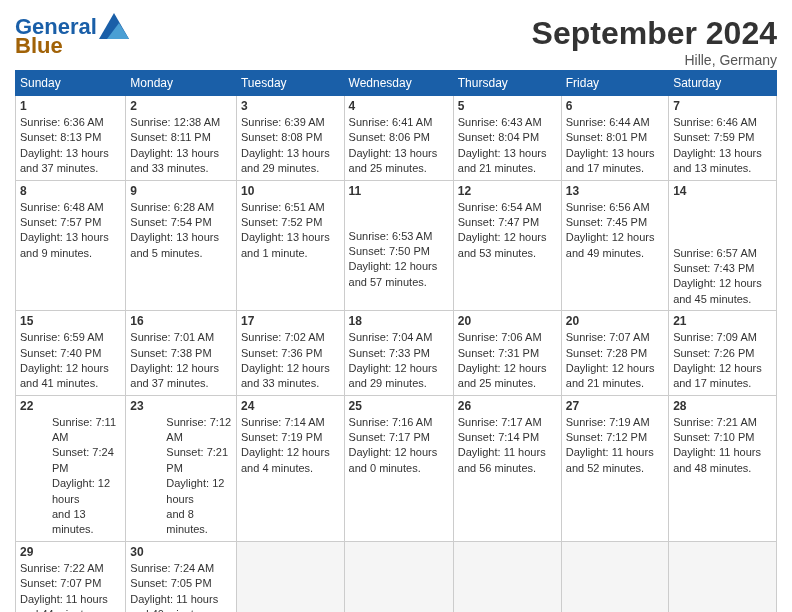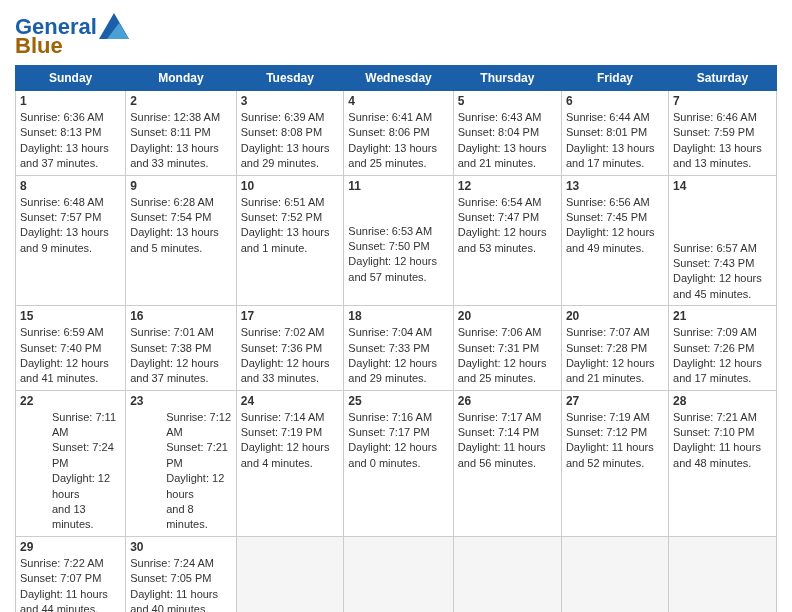--- a/index.html
+++ b/index.html
@@ -11,21 +11,21 @@
       overflow: hidden;
     }
     .page {
       width: 792px;
       padding: 15px 15px 10px 15px;
     }
     .header {
       display: flex;
       justify-content: space-between;
       align-items: flex-start;
-      margin-bottom: 8px;
+      margin-bottom: 2px;
     }
     .logo {
       display: flex;
       align-items: center;
     }
     .logo-text {
       font-size: 22px;
       font-weight: bold;
       color: #333;
       line-height: 1;
@@ -46,23 +46,23 @@
       color: #555;
     }
     .calendar {
       width: 100%;
       border-collapse: collapse;
     }
     .calendar th {
       background: #1a5fa8;
       color: #fff;
       font-size: 12px;
-      font-weight: bold;
+      font-weight: normal;
       padding: 5px 4px;
-      text-align: center;
+      text-align: left;
       border: 1px solid #1a5fa8;
     }
     .calendar td {
       vertical-align: top;
       border: 1px solid #ccc;
       padding: 3px 4px;
       width: 113px;
       min-height: 75px;
       background: #fff;
       font-size: 9.5px;
@@ -96,20 +96,24 @@
         <div style="display:flex;align-items:center;">
           <span class="logo-text"><span>General</span></span>
           <svg width="30" height="26" viewBox="0 0 30 26" style="margin-left:2px;margin-top:-2px;">
             <polygon points="0,26 15,0 30,26" fill="#1a5fa8"></polygon>
             <polygon points="8,26 20,10 30,26" fill="#4a9fd4"></polygon>
           </svg>
         </div>
         <span class="logo-text" style="color:#a16207;font-size:22px;margin-top:-4px;">Blue</span>
       </div>
     </div>
+    <div class="title-block">
+      <div class="month-title">September 2024</div>
+      <div class="subtitle">Hille, Germany</div>
+    </div>
   </div>
 
   <table class="calendar">
     <thead>
       <tr>
         <th>Sunday</th>
         <th>Monday</th>
         <th>Tuesday</th>
         <th>Wednesday</th>
         <th>Thursday</th>

